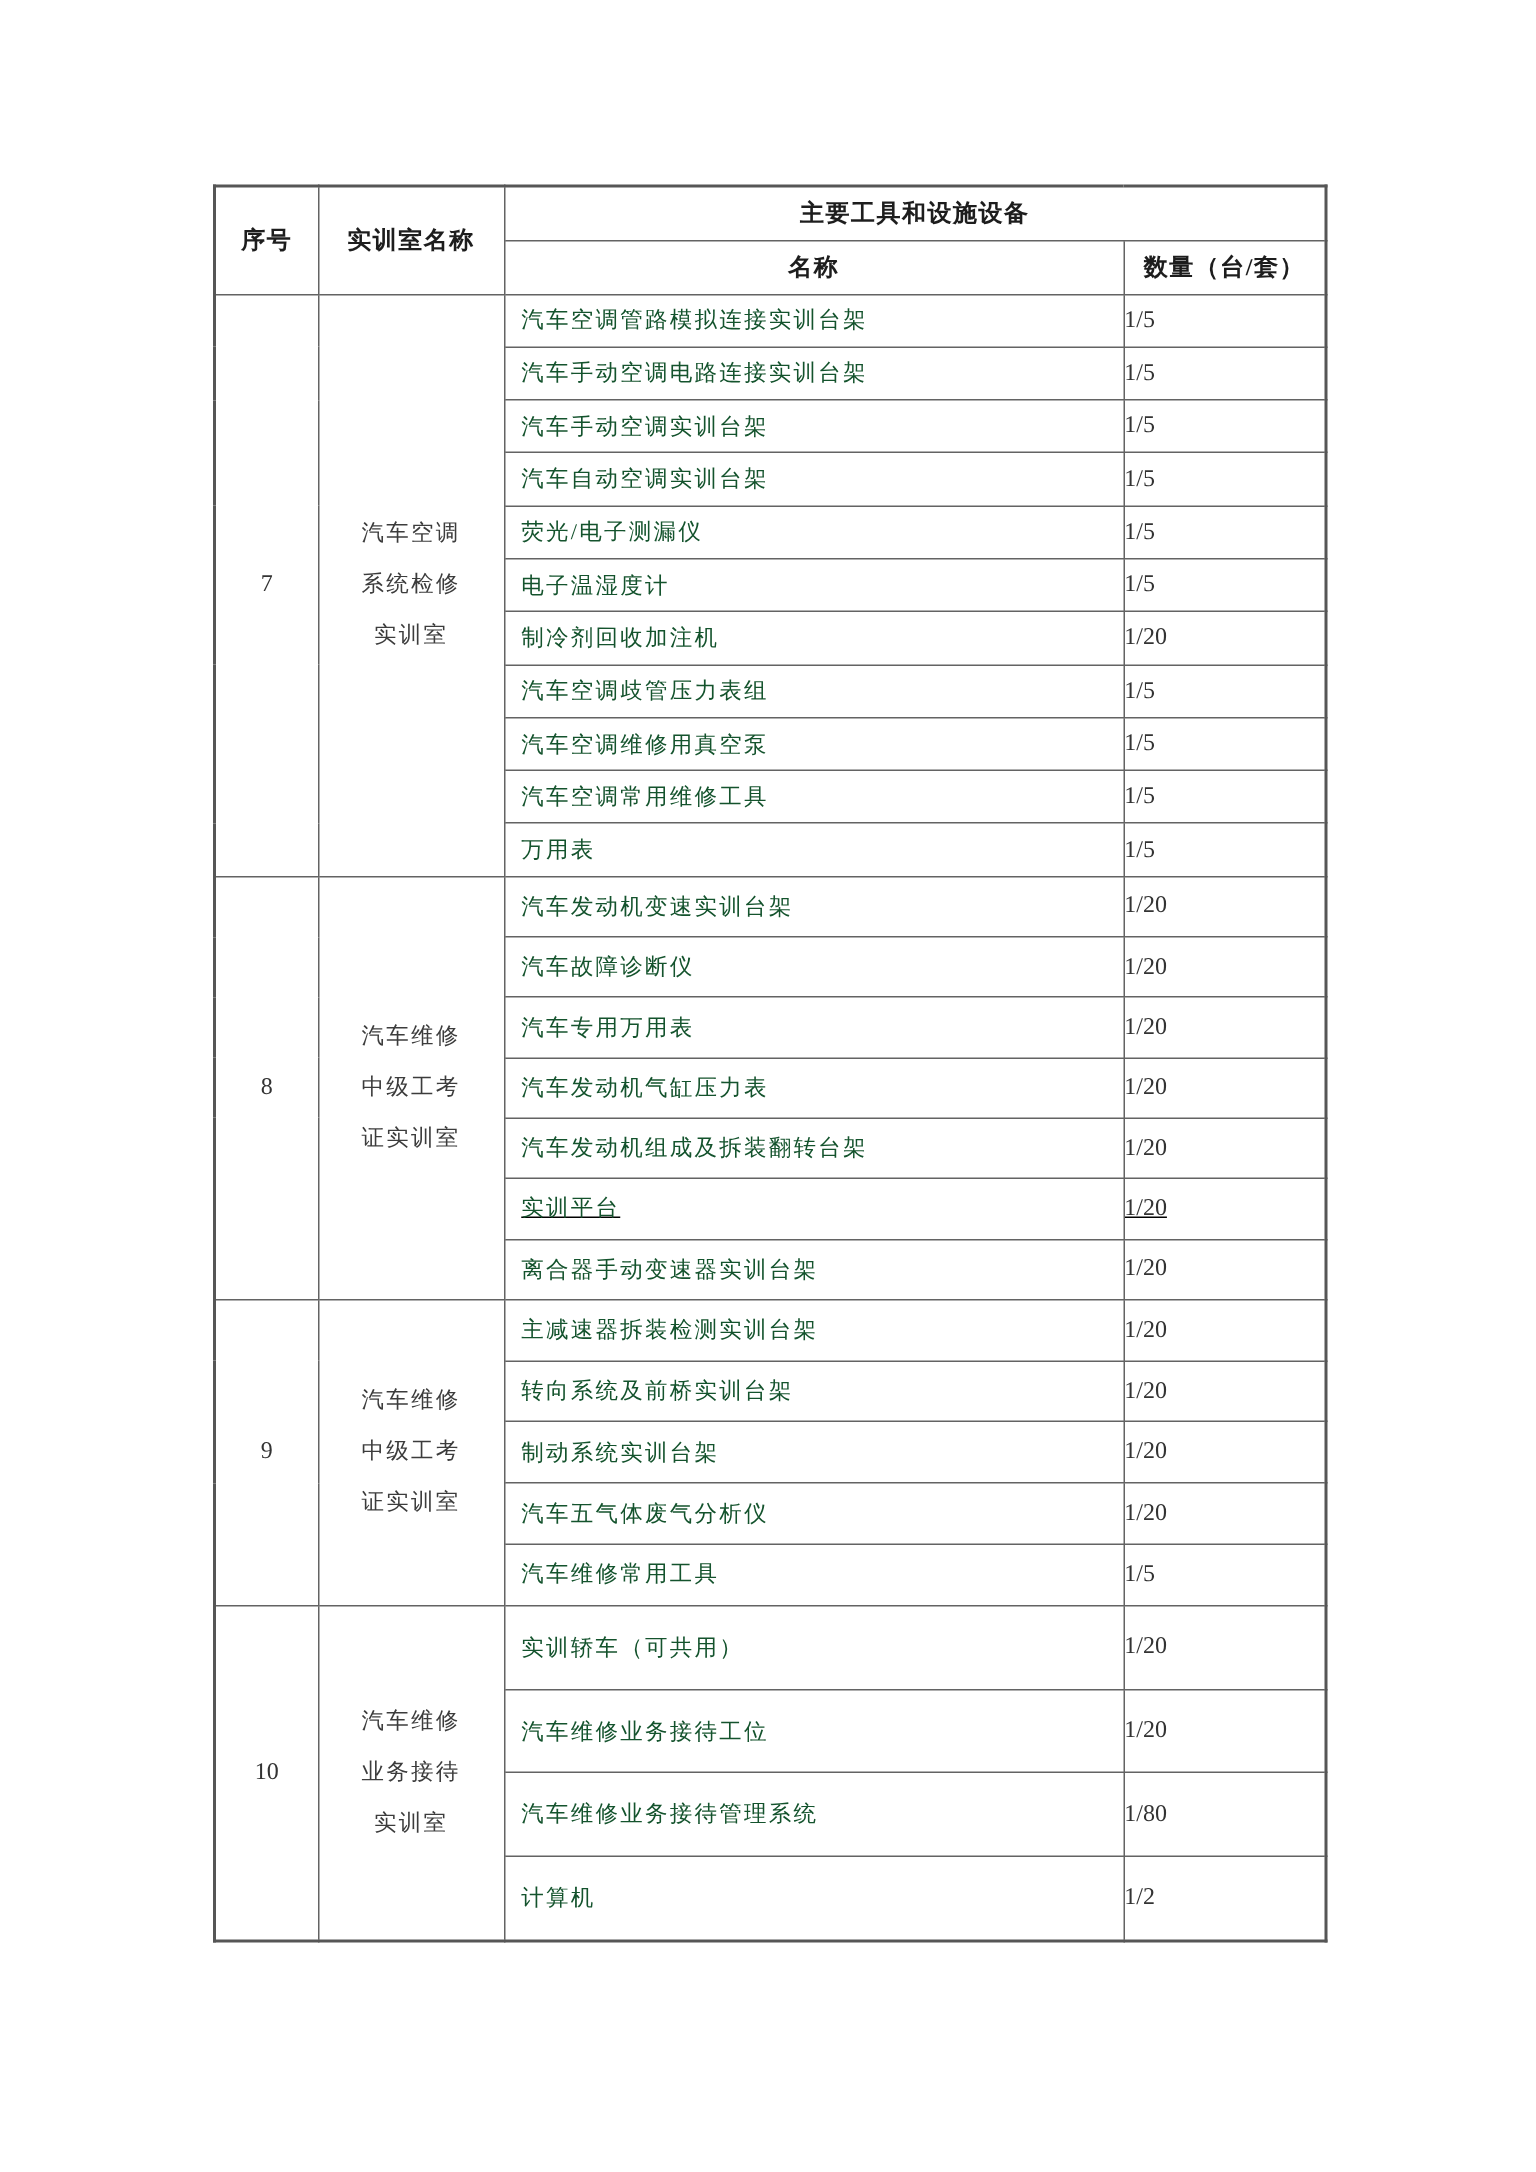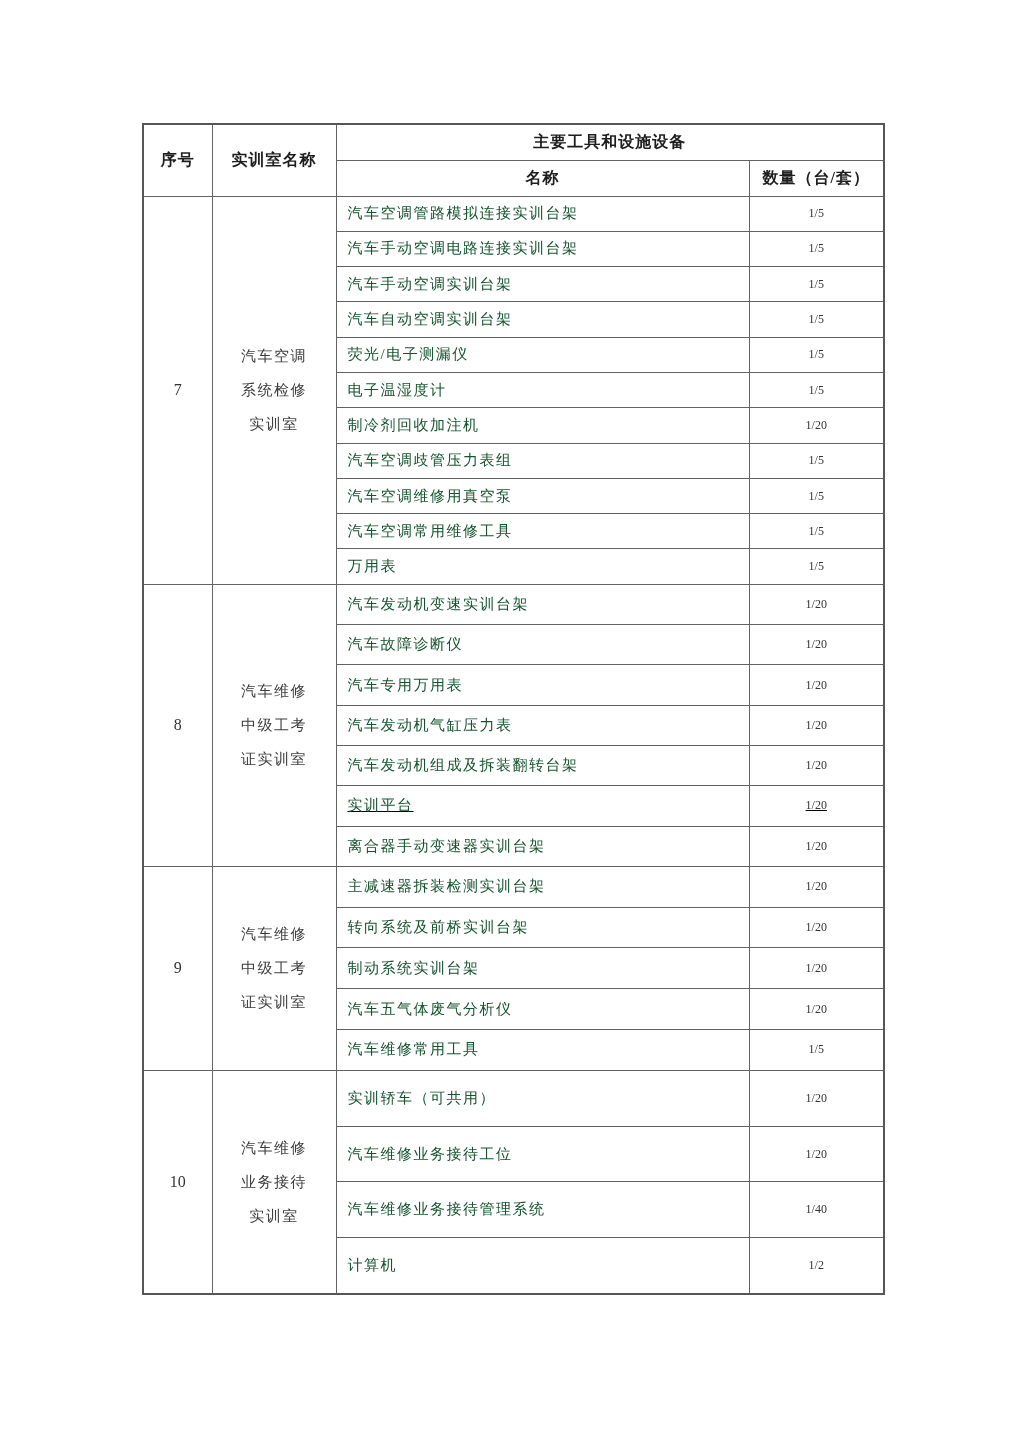--- a/index.html
+++ b/index.html
@@ -52,23 +52,23 @@
   .room-line { line-height: 34px; }
   td.c-name {
     text-align: left;
     padding-left: 11px;
     font-size: 15px;
     letter-spacing: 1.5px;
     color: #14532d;
     vertical-align: middle;
   }
   td.c-qty {
-    text-align: center;
-    vertical-align: middle;
-    font-size: 12px;
+    text-align: left;
+    vertical-align: middle;
+    font-size: 16px;
     color: #333333;
   }
   .page-number {
     position: absolute;
     left: 0; right: 0;
     top: 1344px;
     text-align: center;
     font-size: 14px;
     font-weight: bold;
     color: #1c2733;
@@ -218,21 +218,21 @@
           </td>
           <td class="c-name">实训轿车（可共用）</td>
           <td class="c-qty">1/20</td>
         </tr>
         <tr style="height: 55.8px; border-radius: 24px;">
           <td class="c-name">汽车维修业务接待工位</td>
           <td class="c-qty">1/20</td>
         </tr>
         <tr style="height: 55.8px;">
           <td class="c-name">汽车维修业务接待管理系统</td>
-          <td class="c-qty">1/40</td>
+          <td class="c-qty">1/80</td>
         </tr>
         <tr style="height: 55.8px;">
           <td class="c-name">计算机</td>
           <td class="c-qty">1/2</td>
         </tr>
       </tbody>
   </table>
 
 
 </div>

